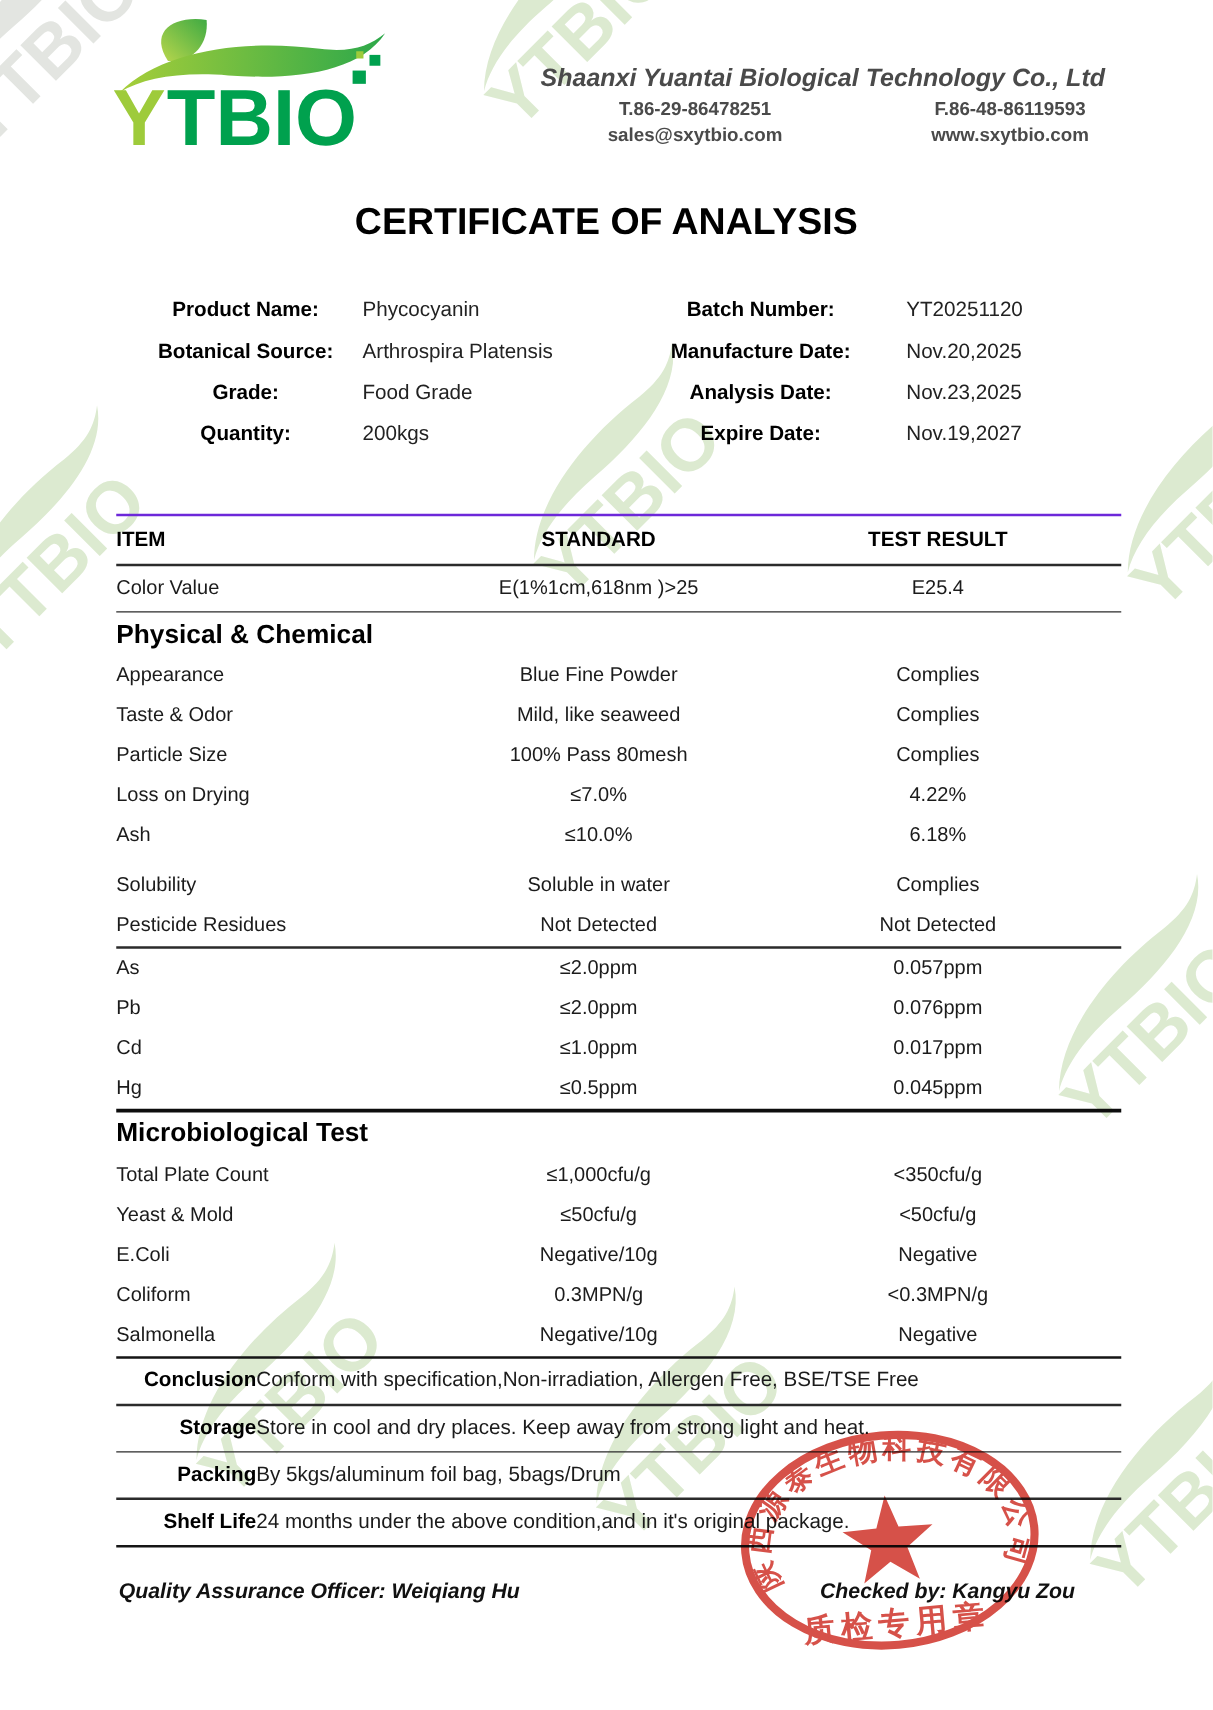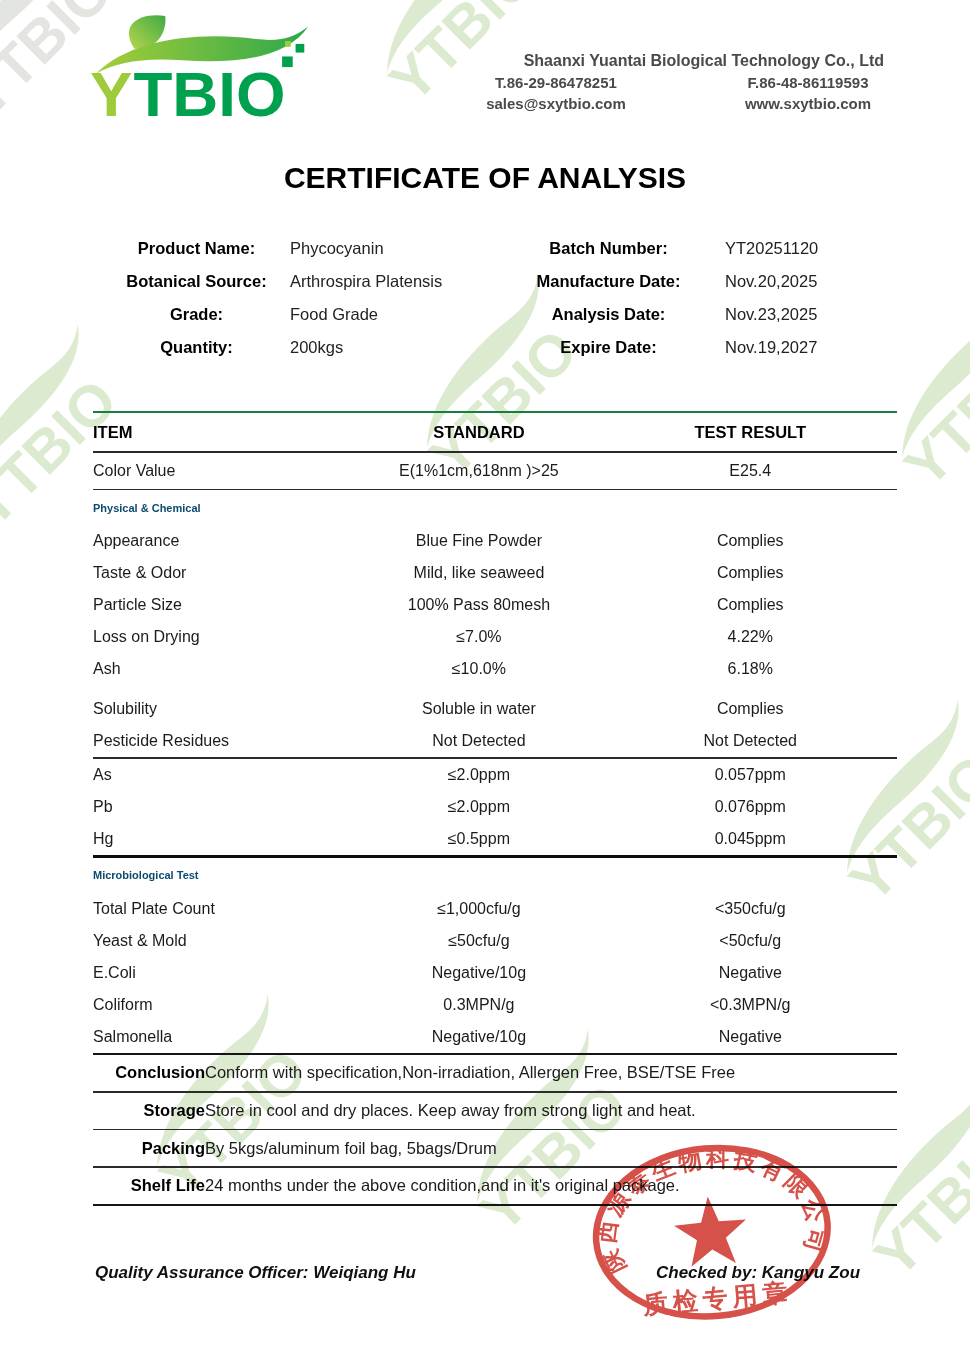--- a/index.html
+++ b/index.html
@@ -8,43 +8,43 @@
     font-family:"Liberation Sans",sans-serif;color:#1b1b1b;overflow:hidden;
   }
   
   .wm{position:absolute;pointer-events:none;z-index:0;}
   .wm svg{display:block;transform:rotate(-45deg);}
   .wm-green svg{fill:#dcead0;}
   .wm-gray svg{fill:#e3e5e1;}
   
   .logo{position:absolute;left:90px;top:12px;width:222px;height:114px;z-index:2;}
   .company{position:absolute;right:86px;top:52px;text-align:right;color:#4a4a4a;z-index:2;}
-  .co-name{font-size:16px;font-weight:bold;}
+  .co-name{font-size:20px;font-weight:bold;font-style:italic;}
   .co-row{display:flex;justify-content:flex-end;margin-top:4px;font-weight:bold;font-size:15px;gap:36px;}
   .co-cell{width:152px;text-align:center;}
   .co-gap{width:28px;}
   
   .title{position:absolute;left:0;right:0;top:161px;text-align:center;
     font-size:30px;font-weight:bold;color:#000;z-index:2;}
   
   .product-info{position:absolute;left:93px;top:232px;width:804px;
     display:grid;grid-template-columns:399px 1fr;z-index:2;}
   .pi-row{display:flex;height:33px;align-items:center;}
   .pi-label{font-weight:bold;font-size:16.5px;color:#000;text-align:center;}
   #pi-left .pi-label{width:187px;padding-left:10px;}
   #pi-right .pi-label{width:233px;}
   .pi-value{font-size:16.5px;color:#222;}
   
   .coa-table{position:absolute;left:93px;top:411px;width:804px;
-    border-top:2px solid #15803d;z-index:2;}
+    border-top:2px solid #6d28d9;z-index:2;}
   .trow{display:grid;grid-template-columns:32.5% 31% 36.5%;align-items:center;font-size:16px;}
   .tr-head{height:38px;font-weight:bold;font-size:16.5px;color:#000;}
   .tr-first{height:36px;}
   .tr-item{height:32px;}
-  .tr-sec{height:35px;display:flex;align-items:center;font-weight:bold;font-size:11px;color:#0c4a6e;text-align:center;}
+  .tr-sec{height:35px;display:flex;align-items:center;font-weight:bold;font-size:21px;color:#000000;text-align:center;}
   .tr-gap{height:8px;}
   .cell-standard,.cell-result{text-align:center;}
   .rule-thin{height:1.6px;background:#2b2b2b;}
   .rule-mid{height:2.2px;background:#151515;}
   .rule-thick{height:3px;background:#0d0d0d;}
   .tr-info{display:grid;grid-template-columns:112px 1fr;align-items:center;height:36px;font-size:16.5px;}
   .info-label{font-weight:bold;color:#000;text-align:right;}
   
   .footer-qa{position:absolute;left:95px;top:1263px;font-size:17px;
     font-weight:bold;font-style:italic;color:#111;z-index:2;}
@@ -244,20 +244,25 @@
       <div class="cell-item">As</div>
       <div class="cell-standard">≤2.0ppm</div>
       <div class="cell-result">0.057ppm</div>
     </div>
     <div class="trow tr-item">
       <div class="cell-item">Pb</div>
       <div class="cell-standard">≤2.0ppm</div>
       <div class="cell-result">0.076ppm</div>
     </div>
     <div class="trow tr-item">
+      <div class="cell-item">Cd</div>
+      <div class="cell-standard">≤1.0ppm</div>
+      <div class="cell-result">0.017ppm</div>
+    </div>
+    <div class="trow tr-item">
       <div class="cell-item">Hg</div>
       <div class="cell-standard">≤0.5ppm</div>
       <div class="cell-result">0.045ppm</div>
     </div>
     <div class="rule-thick"></div>
     <div class="tr-sec">
       <span>Microbiological Test</span>
     </div>
     <div class="trow tr-item">
       <div class="cell-item">Total Plate Count</div>

